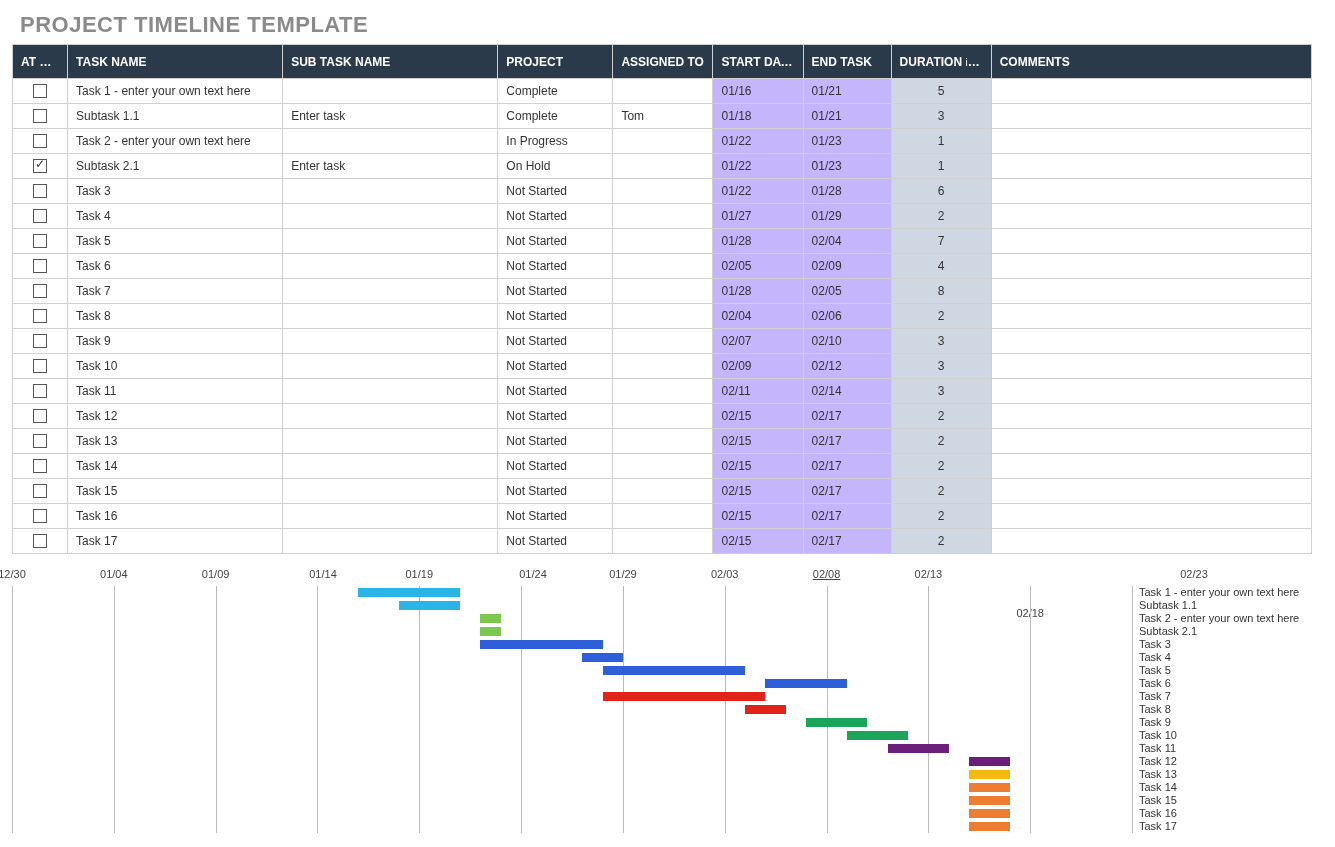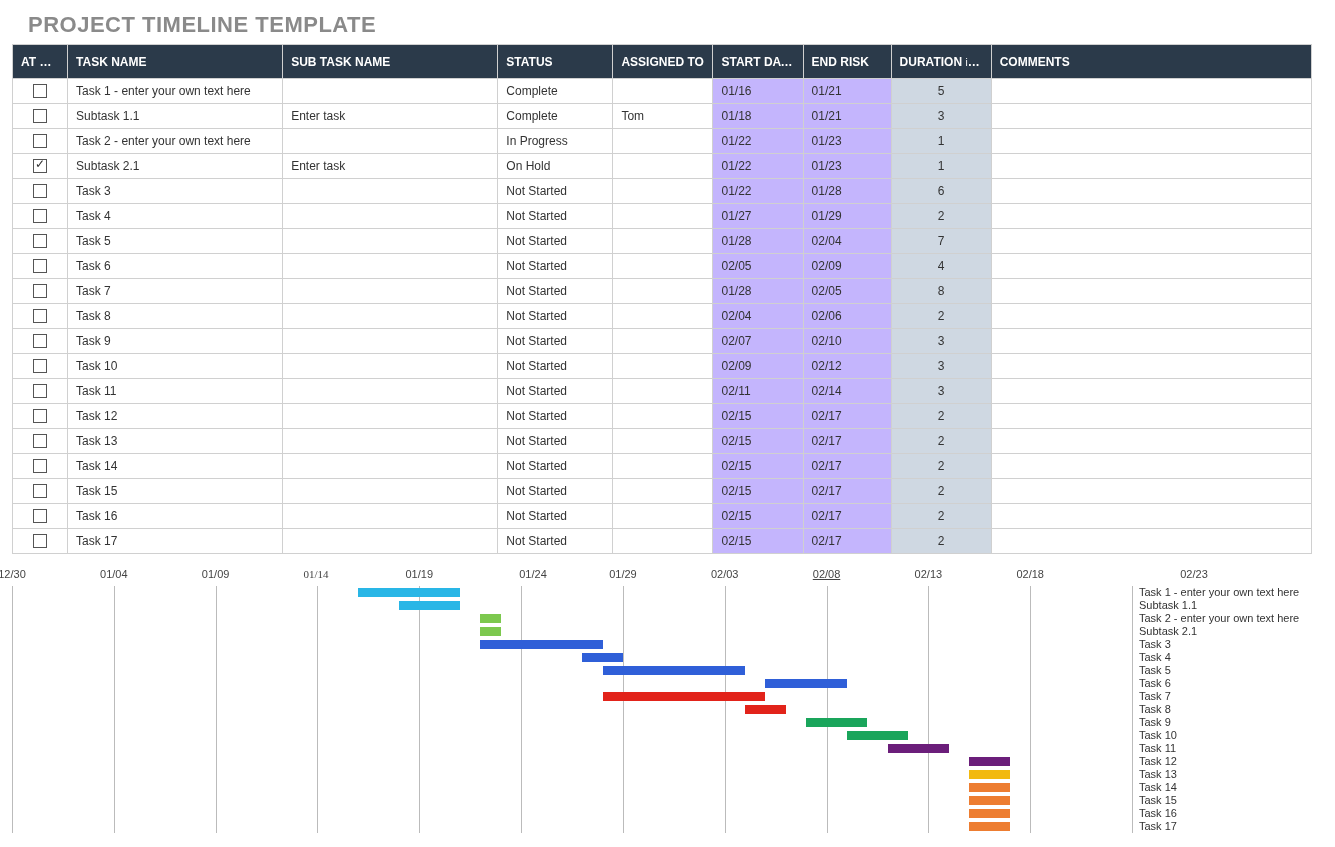--- a/index.html
+++ b/index.html
@@ -1,17 +1,17 @@
 <!DOCTYPE html>
 <html><head>
 <meta charset="utf-8">
 <style>
   *{box-sizing:border-box;}
   body{margin:0;padding:12px 12px 20px;font-family:Arial,Helvetica,sans-serif;font-size:12px;color:#333;background:#fff;width:1335px;}
-  .title{font-size:22px;font-weight:700;letter-spacing:.5px;color:#8a8a8a;margin:0 0 6px 16px;}
+  .title{font-size:22px;font-weight:700;letter-spacing:.5px;color:#8a8a8a;margin:0 0 6px 8px;}
   table{border-collapse:collapse;width:1300px;table-layout:fixed;}
   th,td{border:1px solid #d0d0d0;height:25px;padding:0 8px;text-align:left;vertical-align:middle;white-space:nowrap;overflow:hidden;text-overflow:ellipsis;}
   thead th{background:#2b3a4a;color:#fff;font-weight:700;font-size:12px;height:34px;}
   thead th .sm{font-weight:400;font-size:10px;}
   .col-risk{width:55px;text-align:center;}
   .col-task{width:215px;}
   .col-sub{width:215px;}
   .col-status{width:115px;}
   .col-assigned{width:100px;}
   .col-start{width:90px;background:#eef1f4;}
@@ -48,24 +48,24 @@
       <col class="col-start">
       <col class="col-end">
       <col class="col-dur">
       <col class="col-comments">
   </colgroup>
   <thead>
     <tr>
       <th class="col-risk">AT RISK</th>
       <th>TASK NAME</th>
       <th>SUB TASK NAME</th>
-      <th>STATUS</th>
+      <th>PROJECT</th>
       <th>ASSIGNED TO</th>
       <th>START DATE</th>
-      <th>END RISK</th>
+      <th>END TASK</th>
       <th><span>DURATION</span> <span class="sm">in days</span></th>
       <th>COMMENTS</th>
     </tr>
   </thead>
   <tbody id="tbody">
       <tr>
         <td class="col-risk"><span class="cb"></span></td>
         <td>Task 1 - enter your own text here</td>
         <td></td>
         <td>Complete</td>
@@ -274,28 +274,28 @@
         <td></td>
       </tr>
     </tbody>
 </table>
 
 <div class="gantt-wrap">
   <div class="gantt-axis" id="gantt-axis">
       <div class="tick-label" style="left: 0px;">12/30</div>
       <div class="tick-label" style="left: 101.818px;">01/04</div>
       <div class="tick-label" style="left: 203.636px;">01/09</div>
-      <div class="tick-label" style="left: 304px; font-family: Liberation Serif, serif;">01/14</div>
+      <div class="tick-label" style="left: 311px;">01/14</div>
       <div class="tick-label" style="left: 407.273px;">01/19</div>
       <div class="tick-label" style="left: 521px;">01/24</div>
       <div class="tick-label" style="left: 610.909px;">01/29</div>
       <div class="tick-label" style="left: 712.727px;">02/03</div>
       <div class="tick-label" style="left: 814.545px; text-decoration: underline;">02/08</div>
       <div class="tick-label" style="left: 916.364px;">02/13</div>
-      <div class="tick-label" style="left: 1018.18px;">02/18</div>
+      <div class="tick-label" style="left: 1018.18px; margin-top: 39px;">02/18</div>
       <div class="tick-label" style="left: 1182px;">02/23</div>
     </div>
   <div class="gantt-body" id="gantt-body" style="height: 247px;">
     <div class="gantt-right" id="gantt-legend">
         <div class="legend-item">Task 1 - enter your own text here</div>
         <div class="legend-item">Subtask 1.1</div>
         <div class="legend-item">Task 2 - enter your own text here</div>
         <div class="legend-item">Subtask 2.1</div>
         <div class="legend-item">Task 3</div>
         <div class="legend-item">Task 4</div>

